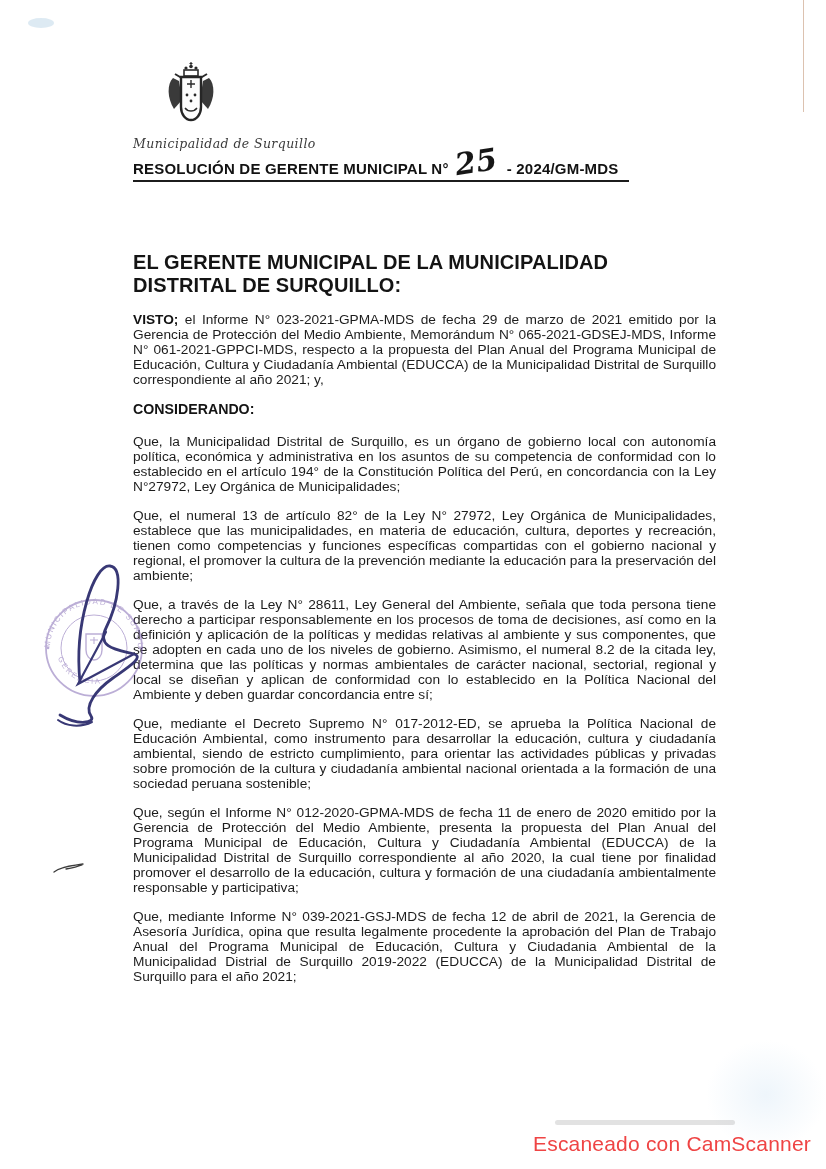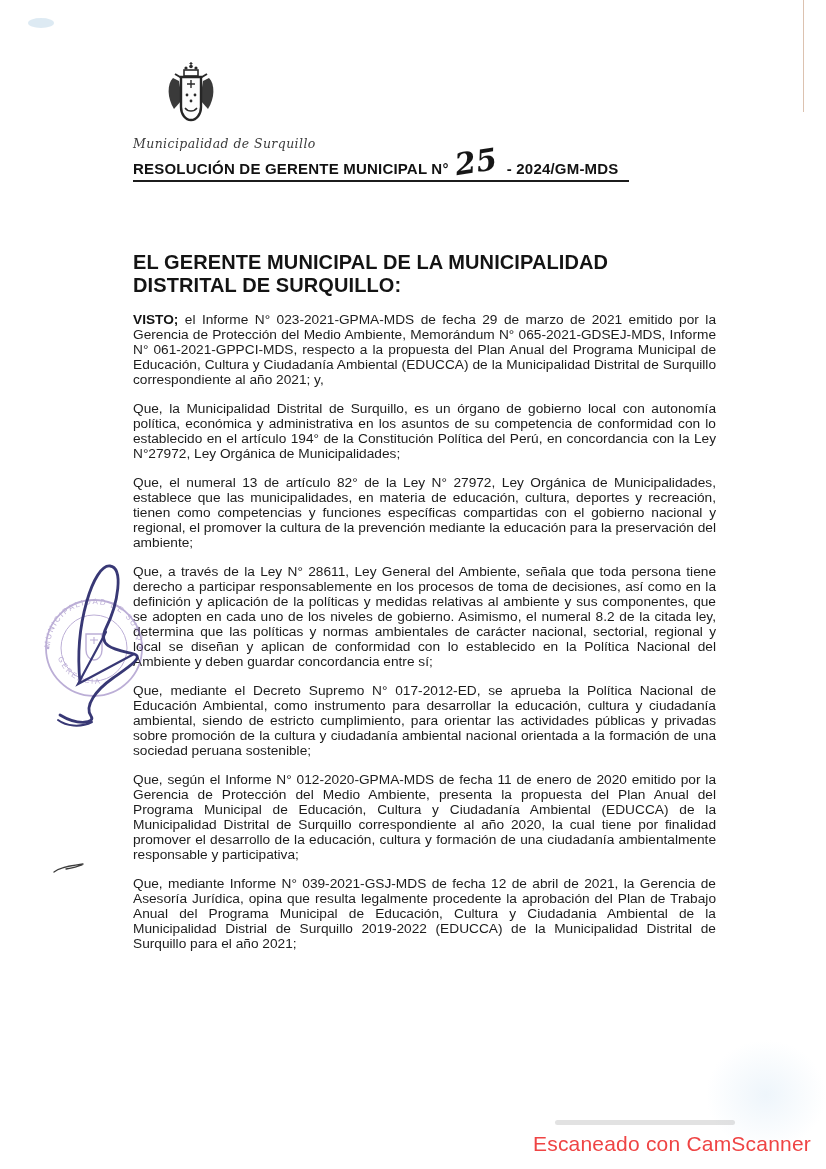--- a/index.html
+++ b/index.html
@@ -126,20 +126,21 @@
   <div class="title-line">
     <span>RESOLUCIÓN DE GERENTE MUNICIPAL N°</span><span class="res-number">25</span><span>- 2024/GM-MDS</span>
   </div>
 
 
   <div class="content">
     <div class="doc-heading">EL GERENTE MUNICIPAL DE LA MUNICIPALIDAD DISTRITAL DE SURQUILLO:</div>
 
     <p><b>VISTO;</b><span> el Informe N° 023-2021-GPMA-MDS de fecha 29 de marzo de 2021 emitido por la Gerencia de Protección del Medio Ambiente, Memorándum N° 065-2021-GDSEJ-MDS, Informe N° 061-2021-GPPCI-MDS, respecto a la propuesta del Plan Anual del Programa Municipal de Educación, Cultura y Ciudadanía Ambiental (EDUCCA) de la Municipalidad Distrital de Surquillo correspondiente al año 2021; y,</span></p>
 
+    <div class="considerando">CONSIDERANDO:</div>
 
     <p>Que, la Municipalidad Distrital de Surquillo, es un órgano de gobierno local con autonomía política, económica y administrativa en los asuntos de su competencia de conformidad con lo establecido en el artículo 194° de la Constitución Política del Perú, en concordancia con la Ley N°27972, Ley Orgánica de Municipalidades;</p>
     <p>Que, el numeral 13 de artículo 82° de la Ley N° 27972, Ley Orgánica de Municipalidades, establece que las municipalidades, en materia de educación, cultura, deportes y recreación, tienen como competencias y funciones específicas compartidas con el gobierno nacional y regional, el promover la cultura de la prevención mediante la educación para la preservación del ambiente;</p>
     <p>Que, a través de la Ley N° 28611, Ley General del Ambiente, señala que toda persona tiene derecho a participar responsablemente en los procesos de toma de decisiones, así como en la definición y aplicación de la políticas y medidas relativas al ambiente y sus componentes, que se adopten en cada uno de los niveles de gobierno. Asimismo, el numeral 8.2 de la citada ley, determina que las políticas y normas ambientales de carácter nacional, sectorial, regional y local se diseñan y aplican de conformidad con lo establecido en la Política Nacional del Ambiente y deben guardar concordancia entre sí;</p>
     <p>Que, mediante el Decreto Supremo N° 017-2012-ED, se aprueba la Política Nacional de Educación Ambiental, como instrumento para desarrollar la educación, cultura y ciudadanía ambiental, siendo de estricto cumplimiento, para orientar las actividades públicas y privadas sobre promoción de la cultura y ciudadanía ambiental nacional orientada a la formación de una sociedad peruana sostenible;</p>
     <p>Que, según el Informe N° 012-2020-GPMA-MDS de fecha 11 de enero de 2020 emitido por la Gerencia de Protección del Medio Ambiente, presenta la propuesta del Plan Anual del Programa Municipal de Educación, Cultura y Ciudadanía Ambiental (EDUCCA) de la Municipalidad Distrital de Surquillo correspondiente al año 2020, la cual tiene por finalidad promover el desarrollo de la educación, cultura y formación de una ciudadanía ambientalmente responsable y participativa;</p>
     <p>Que, mediante Informe N° 039-2021-GSJ-MDS de fecha 12 de abril de 2021, la Gerencia de Asesoría Jurídica, opina que resulta legalmente procedente la aprobación del Plan de Trabajo Anual del Programa Municipal de Educación, Cultura y Ciudadania Ambiental de la Municipalidad Distrial de Surquillo 2019-2022 (EDUCCA) de la Municipalidad Distrital de Surquillo para el año 2021;</p>
   </div>
 
   <div class="seal-signature">

